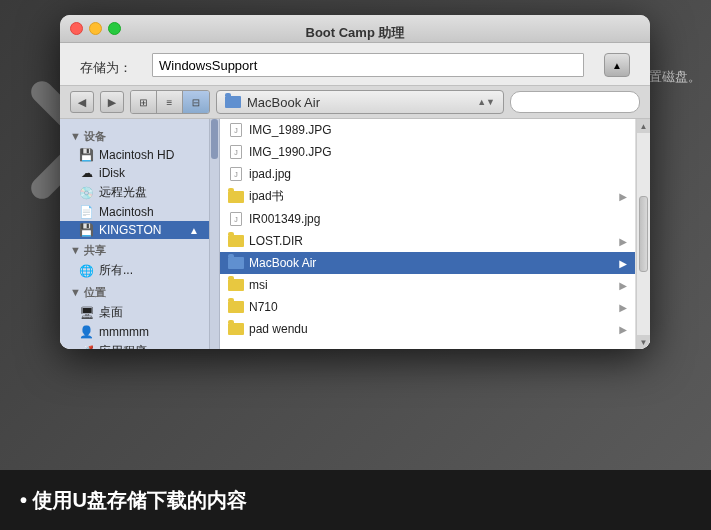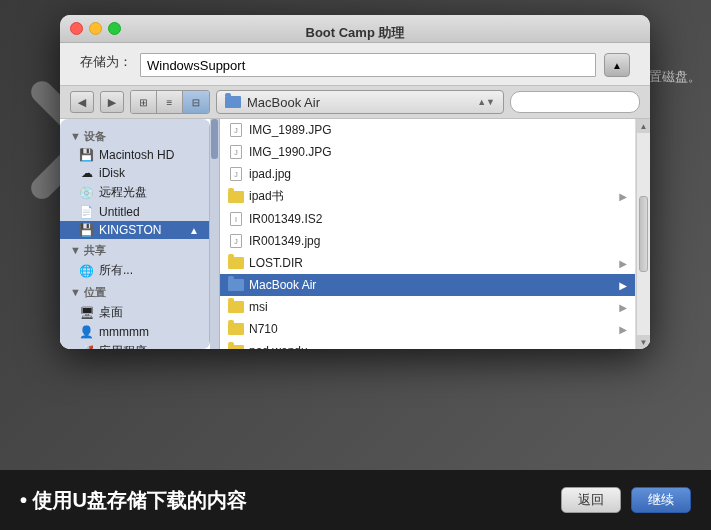--- a/index.html
+++ b/index.html
@@ -95,23 +95,23 @@
       height: 13px;
       border-radius: 50%;
     }
     .tl-close { background: #ff5f56; border: 1px solid #e0443e; }
     .tl-min { background: #ffbd2e; border: 1px solid #dea123; }
     .tl-max { background: #27c93f; border: 1px solid #1aab29; }
 
     
     .save-as-row {
       display: flex;
-      align-items: flex-start;
+      align-items: flex-end;
       padding: 10px 20px 8px;
-      gap: 8px;
+      gap: 20px;
       background: #ececec;
     }
 
     .save-as-label {
       color: #333;
       font-size: 13px;
       white-space: nowrap;
     }
 
     .save-as-input {
@@ -555,38 +555,38 @@
       <span class="location-arrows">▲▼</span>
     </div>
     <div class="search-wrapper">
       <span class="search-icon-inside">🔍</span>
       <input class="search-field" type="text" style="">
     </div>
   </div>
 
   <div class="file-area">
 
-    <div class="sidebar" style="position:relative;border-radius:8px;">
+    <div class="sidebar" style="position:relative;">
       <div class="sidebar-section-header">▼ 设备</div>
 
       <div class="sidebar-item">
         <span class="sidebar-icon">💾</span>
         <span>Macintosh HD</span>
       </div>
       <div class="sidebar-item">
         <span class="sidebar-icon">☁</span>
         <span>iDisk</span>
       </div>
       <div class="sidebar-item">
         <span class="sidebar-icon">💿</span>
         <span>远程光盘</span>
       </div>
       <div class="sidebar-item">
         <span class="sidebar-icon">📄</span>
-        <span>Untitled</span>
+        <span>Macintosh</span>
       </div>
       <div class="sidebar-item selected">
         <span class="sidebar-icon">💾</span>
         <span>KINGSTON</span>
         <span style="margin-left:auto;font-size:10px;">▲</span>
       </div>
 
       <div class="sidebar-section-header">▼ 共享</div>
       <div class="sidebar-item">
         <span class="sidebar-icon">🌐</span>
@@ -636,26 +636,20 @@
           </div>
           <div class="file-item">
             <div class="file-icon">
                 <div class="folder-icon-sm"></div>
               </div>
             <span>ipad书</span>
             <span class="arrow">▶</span>
           </div>
           <div class="file-item">
             <div class="file-icon">
-                <div class="file-icon-doc">I</div>
-              </div>
-            <span>IR001349.IS2</span>
-          </div>
-          <div class="file-item">
-            <div class="file-icon">
                 <div class="file-icon-doc">J</div>
               </div>
             <span>IR001349.jpg</span>
           </div>
           <div class="file-item">
             <div class="file-icon">
                 <div class="folder-icon-sm"></div>
               </div>
             <span>LOST.DIR</span>
             <span class="arrow">▶</span>
@@ -699,17 +693,13 @@
           <div class="v-scrollbar-down">▼</div>
         </div>
       </div>
     </div>
   </div>
 
 </div>
 
 <div class="bottom-bar">
   <span class="bottom-bar-text">• 使用U盘存储下载的内容</span>
-  <div class="bottom-bar-buttons">
-    <button class="mac-btn">返回</button>
-    <button class="mac-btn mac-btn-blue">继续</button>
-  </div>
 </div>
 
 </body></html>

